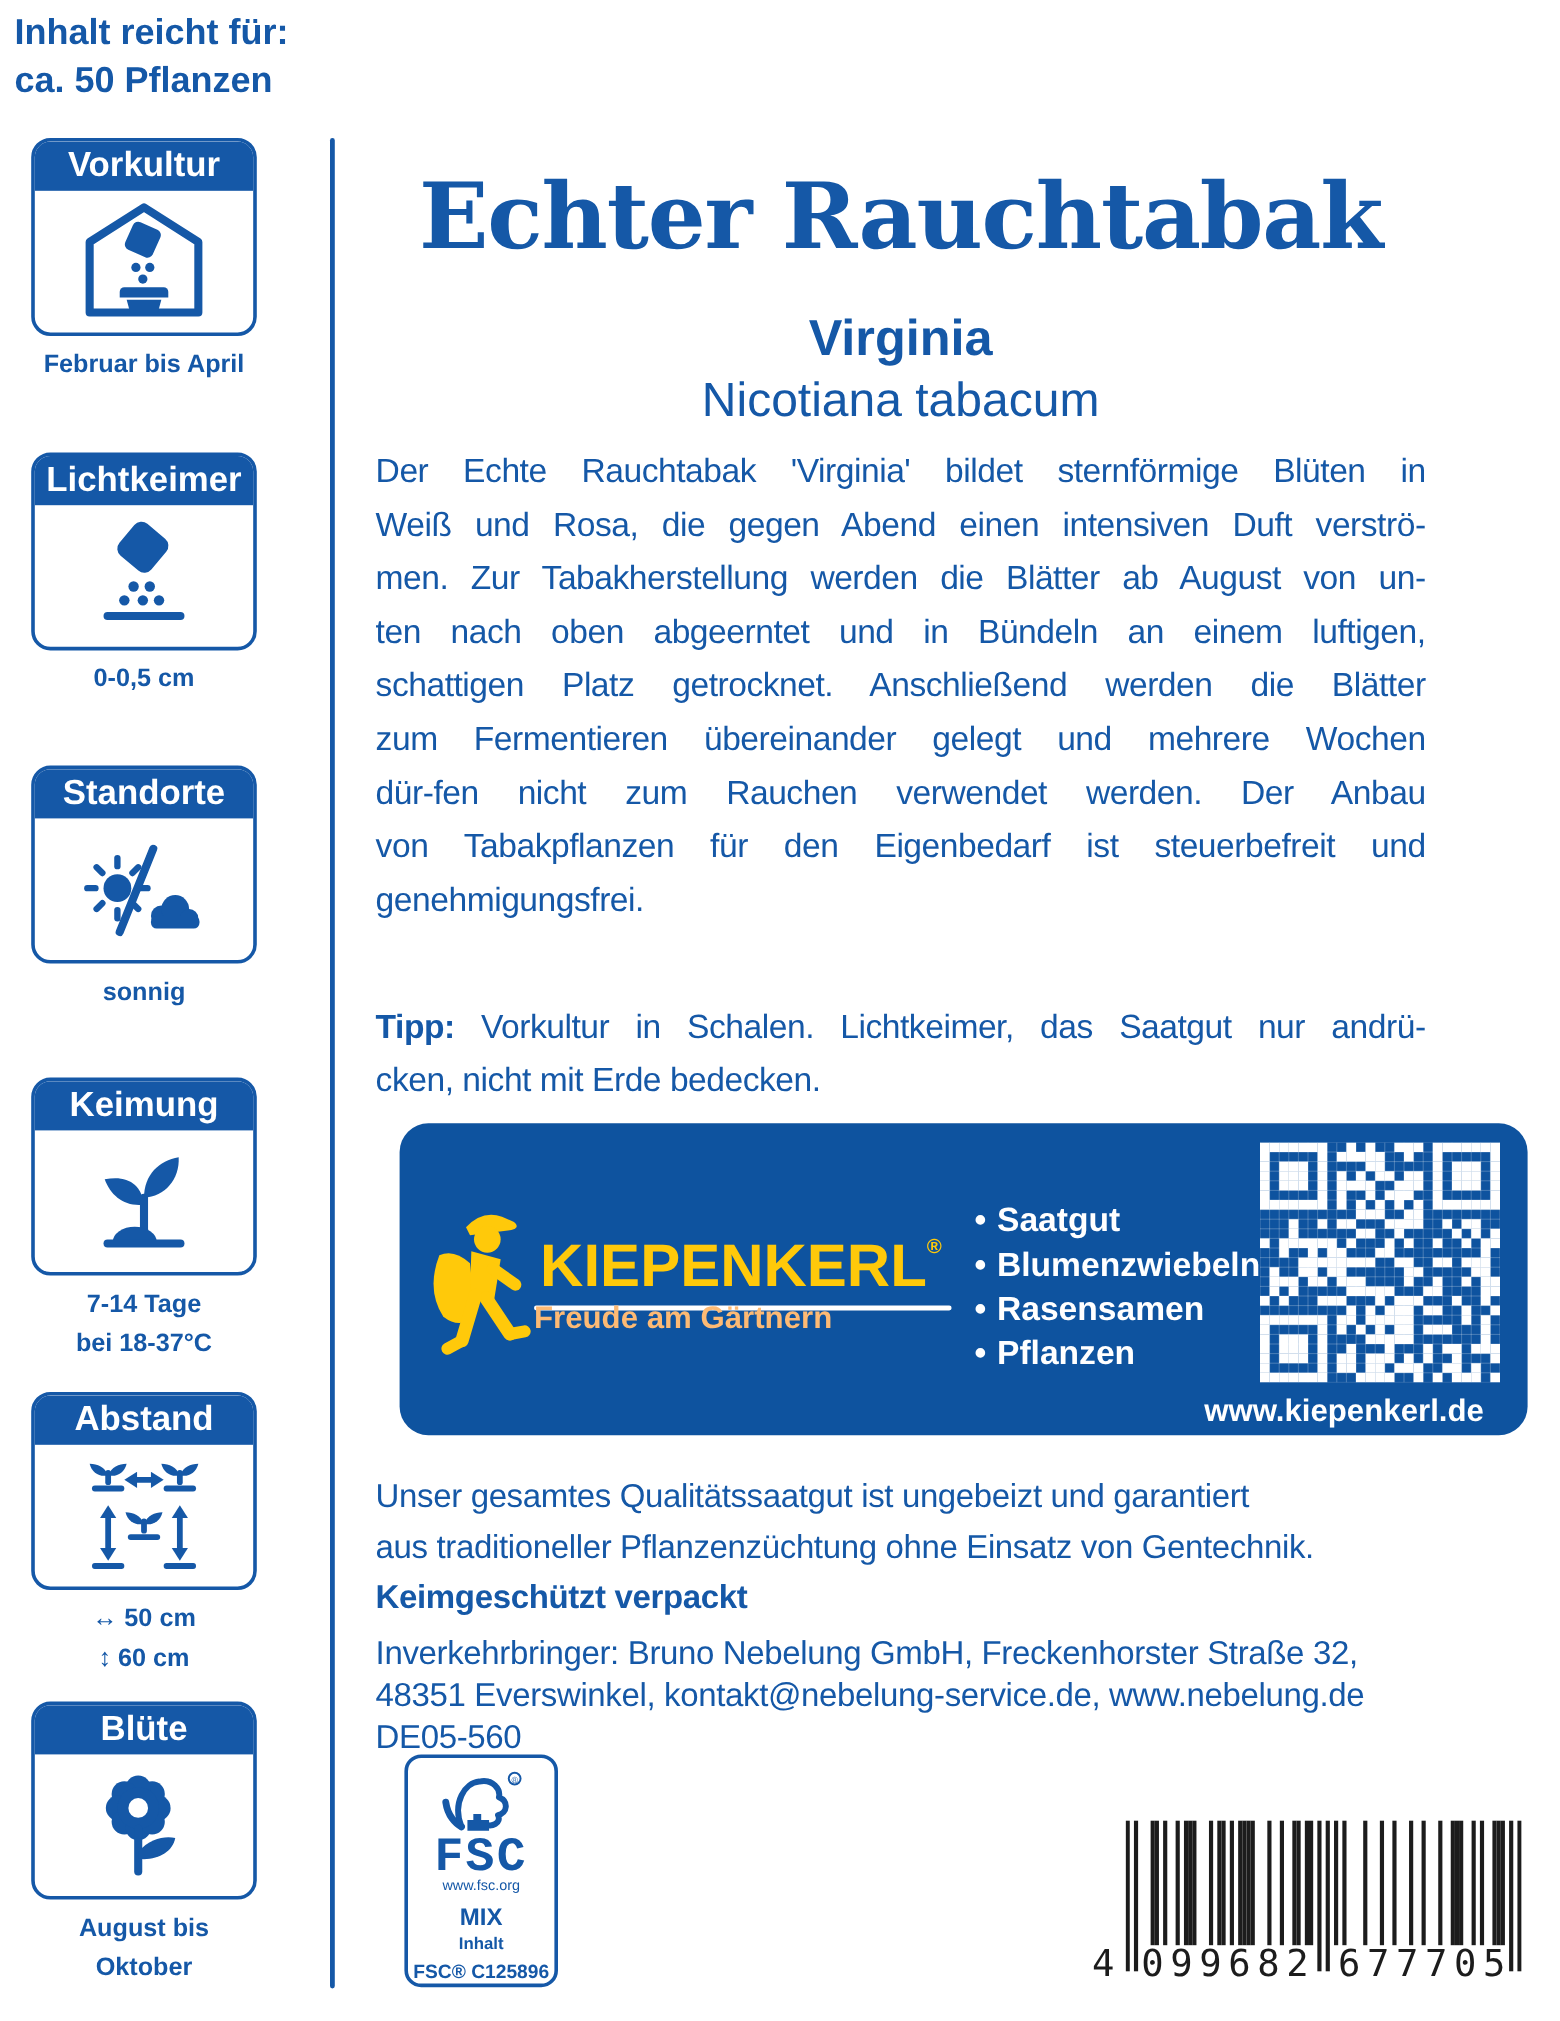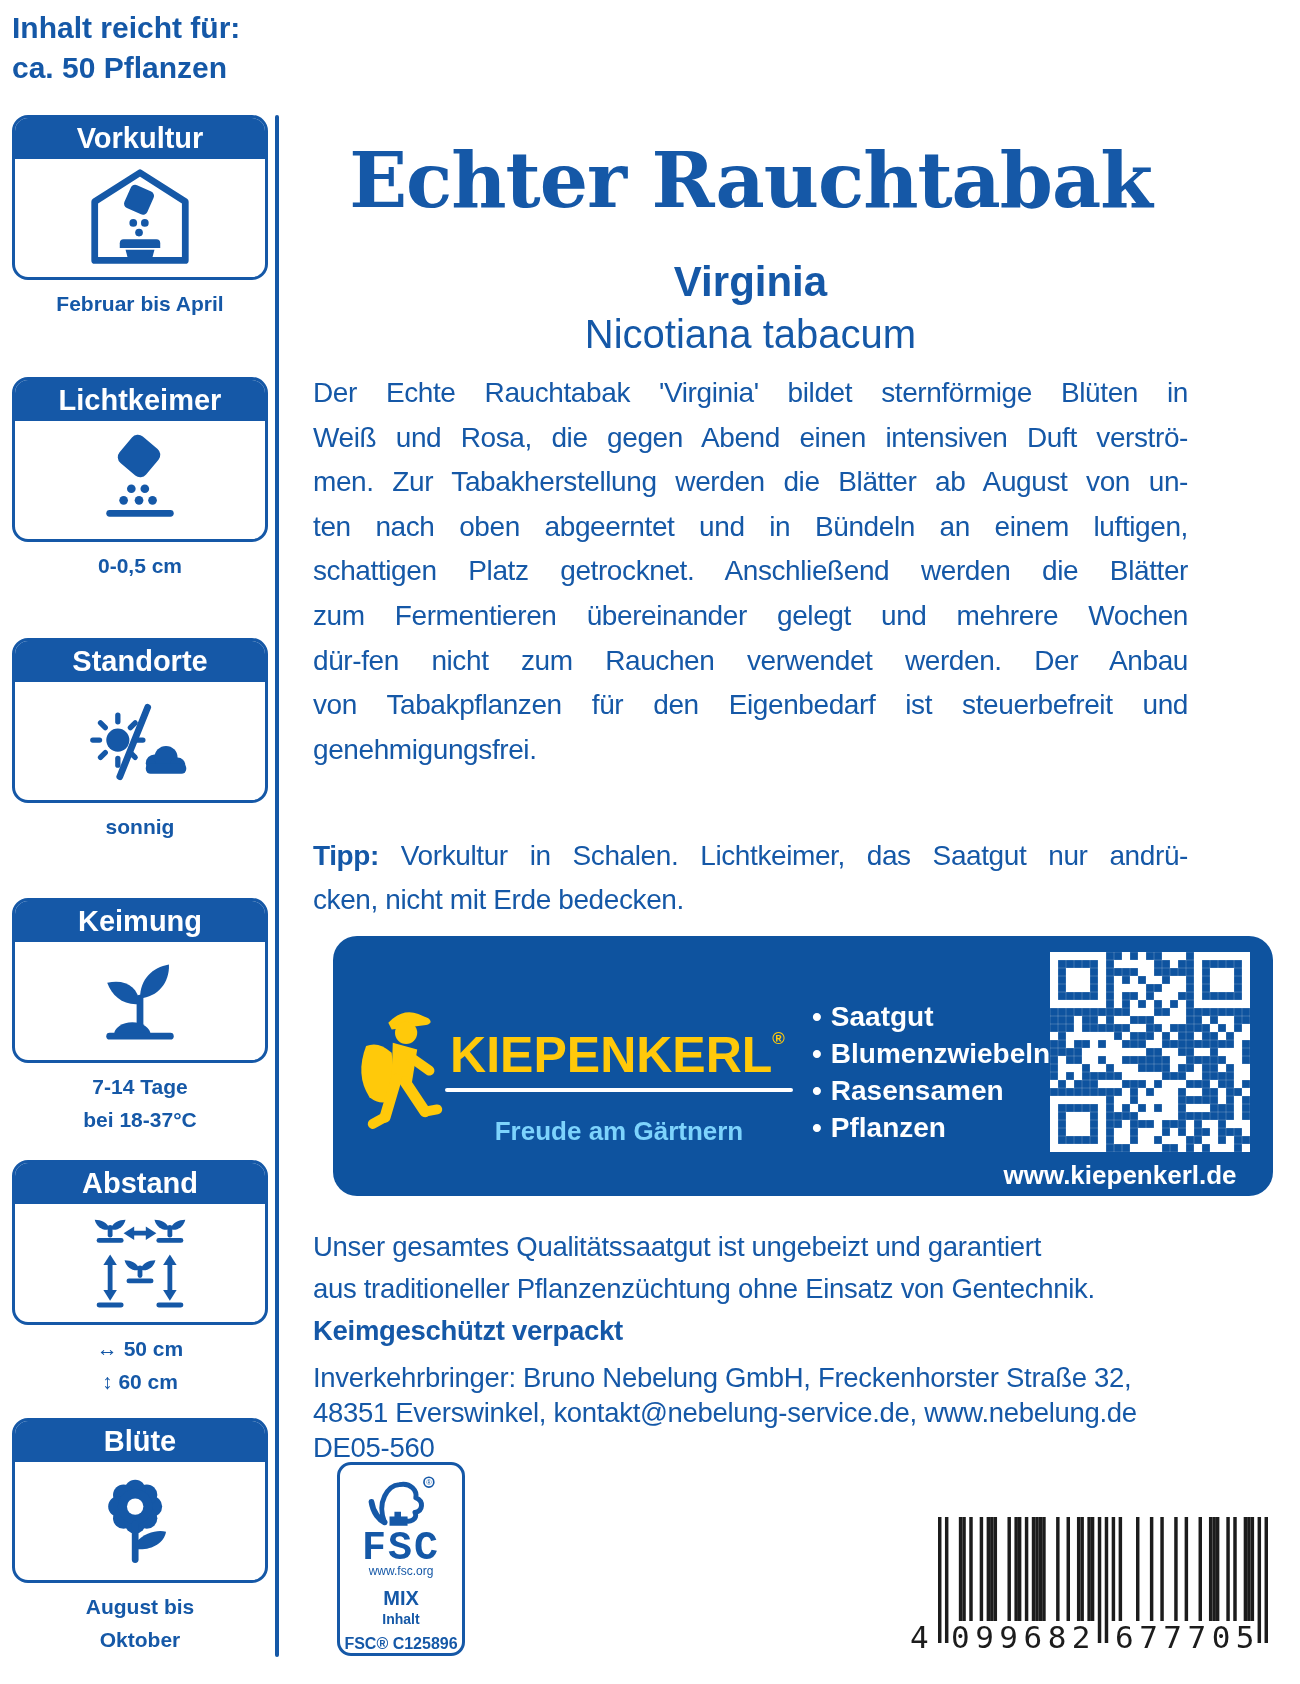--- a/index.html
+++ b/index.html
@@ -8,21 +8,21 @@
     --yellow:#ffc90a;
   }
   *{margin:0;padding:0;box-sizing:border-box;}
   body{background:#fff;font-family:"Liberation Sans","DejaVu Sans",sans-serif;}
   .page{position:relative;width:1300px;height:1684px;background:#ffffff;overflow:hidden;color:var(--blue);}
 
   
   .intro{position:absolute;left:12px;top:8px;font-size:30px;font-weight:600;line-height:40px;color:var(--blue);}
 
   
-  .sbox{position:absolute;left:12px;width:256px;}
+  .sbox{position:absolute;left:26px;width:188px;}
   .card{border:3px solid var(--blue);border-radius:16px;background:#fff;overflow:hidden;height:165px;}
   .card .hd{background:var(--blue);color:#fff;font-weight:700;font-size:29px;text-align:center;line-height:41px;height:41px;}
   .card .body{height:121px;display:flex;align-items:center;justify-content:center;color:var(--blue);}
   .card .body svg{height:106px;width:110px;}
   .cap{margin-top:7px;text-align:center;font-size:21px;font-weight:600;line-height:33px;color:var(--blue);}
 
   .vline{position:absolute;left:275px;top:115px;width:4px;height:1542px;background:var(--blue);border-radius:2px;}
 
   
   .main{position:absolute;left:313px;top:0;width:965px;height:1684px;}
@@ -40,21 +40,21 @@
   .tip .l1{text-align:justify;text-align-last:justify;}
   .tip b{font-weight:700;}
 
   
   .banner{position:absolute;left:20px;top:936px;width:940px;height:260px;background:var(--banner);border-radius:24px;}
   .kfig{position:absolute;left:22px;top:58px;width:100px;height:152px;}
   .wordmark{position:absolute;left:112px;top:90px;width:345px;text-align:center;color:var(--yellow);
             font-size:50px;font-weight:700;letter-spacing:0px;white-space:nowrap;}
   .wordmark sup{font-size:17px;vertical-align:28px;}
   .brandline{position:absolute;left:112px;top:152px;width:348px;height:4px;background:#fff;border-radius:2px;}
-  .slogan{position:absolute;left:112px;top:180px;width:348px;text-align:center;color:#7dd3fc;font-size:26px;font-weight:700;}
+  .slogan{position:absolute;left:112px;top:147px;width:348px;color:#fdba74;font-size:26px;font-weight:700;}
   .plist{position:absolute;left:479px;top:62px;list-style:none;color:#fff;font-size:28px;font-weight:700;line-height:37px;}
   .plist li .dot{margin-right:9px;}
   .qr{position:absolute;left:717px;top:16px;width:200px;height:200px;}
   .site{position:absolute;left:647px;top:224px;width:280px;text-align:center;color:#fff;font-size:26px;font-weight:600;}
 
   
   .quality{position:absolute;left:0;top:1226px;width:880px;font-size:27.5px;letter-spacing:-0.3px;line-height:42px;color:var(--blue);}
   .quality .packed{font-weight:700;}
   .dist{position:absolute;left:0;top:1360px;width:880px;font-size:27.5px;letter-spacing:-0.3px;line-height:35px;color:var(--blue);}
 

